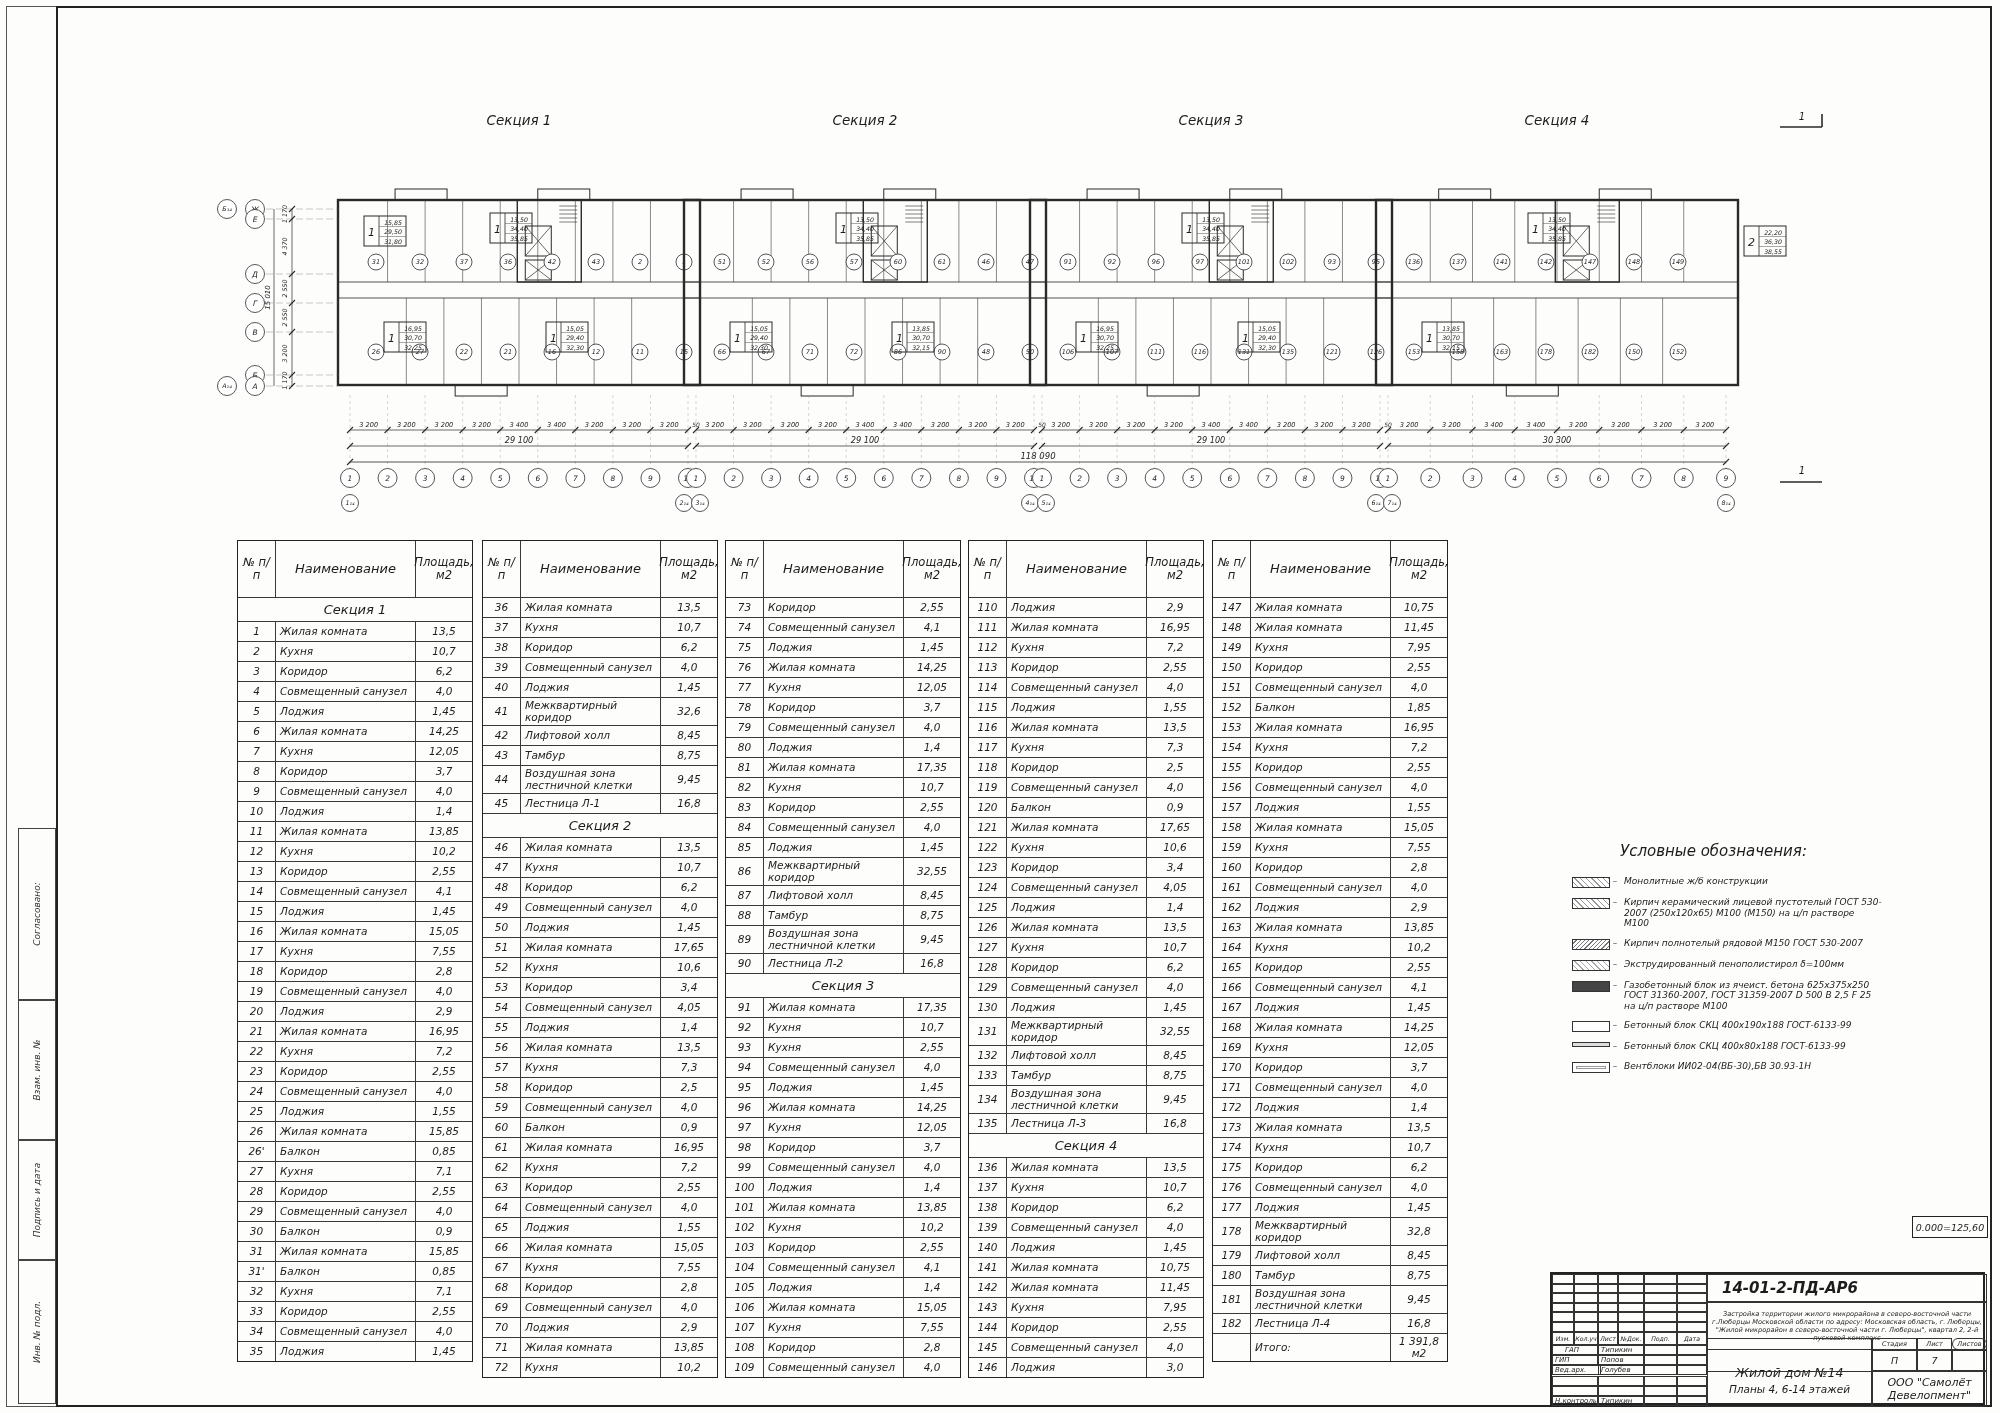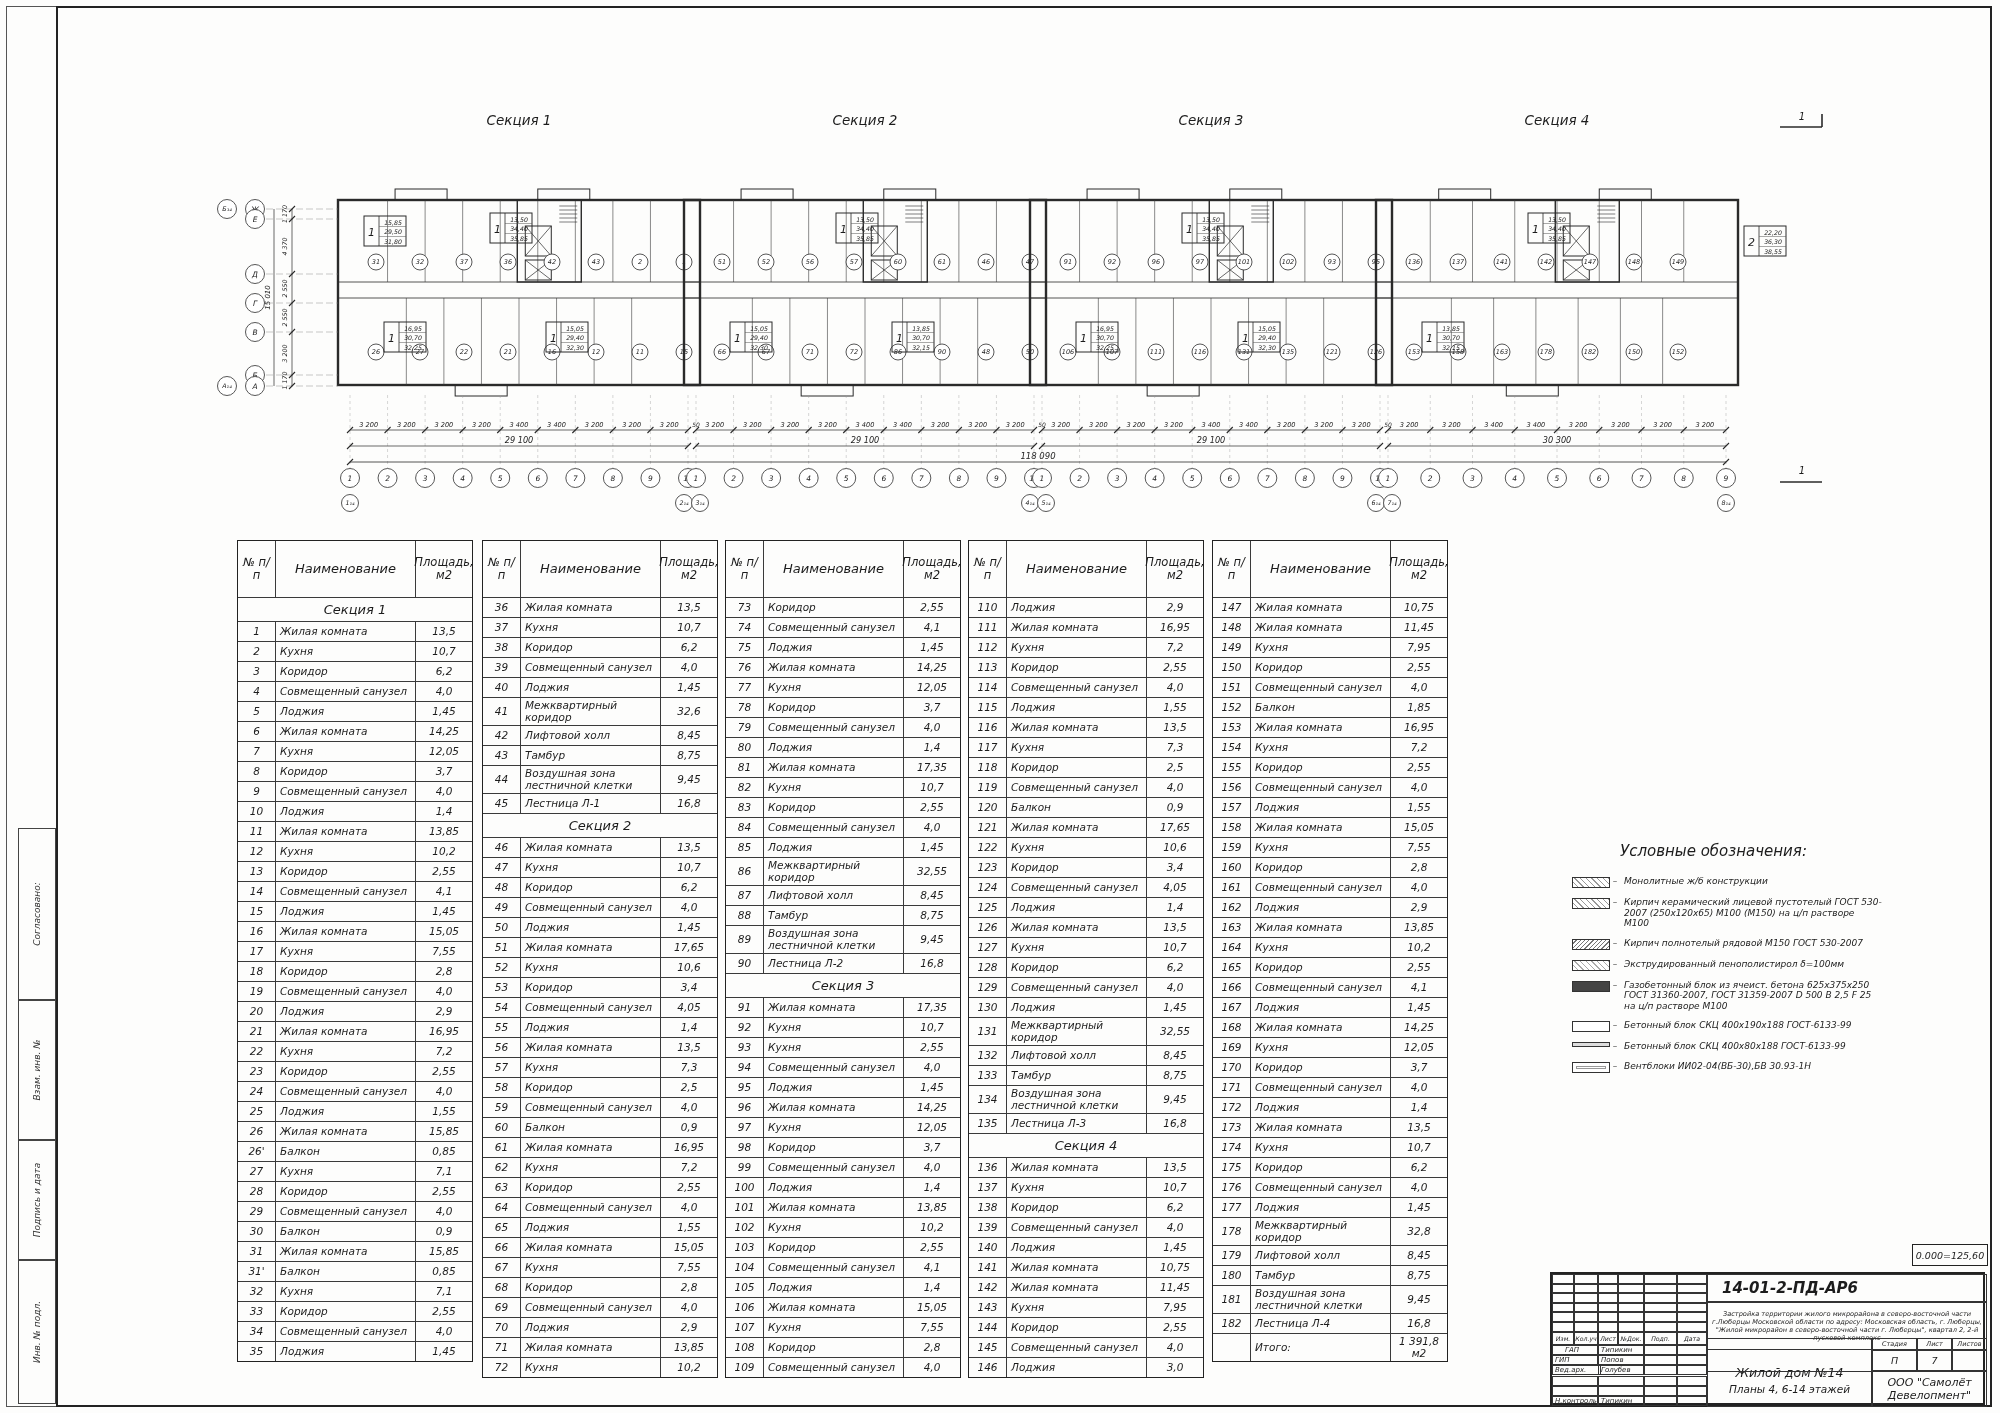--- a/index.html
+++ b/index.html
@@ -42,21 +42,21 @@
   .sw-double-outline{box-shadow:inset 0 0 0 3px #fff,inset 0 0 0 4px #999;}
   #notes{margin-top:26px;font-size:9.5px;line-height:12px;}
   #notes .nt{margin-bottom:4px;}
   
   #watermark{position:absolute;left:530px;top:1140px;pointer-events:none;}
   
   #tblock{position:absolute;left:1550px;top:1272px;width:435px;height:133px;border:2px solid #222;
           box-sizing:border-box;font-style:italic;background:#fdfdfc;}
   .tb-cell{position:absolute;border:1px solid #333;box-sizing:border-box;display:flex;
            align-items:center;justify-content:center;text-align:center;}
-  #elevmark{position:absolute;left:1912px;top:1244px;width:76px;height:22px;border:1.6px solid #222;
+  #elevmark{position:absolute;left:1912px;top:1216px;width:76px;height:22px;border:1.6px solid #222;
             box-sizing:border-box;display:flex;align-items:center;justify-content:center;
             font-size:9.5px;font-style:italic;}
   svg text{font-family:"DejaVu Sans",sans-serif;}
 </style>
 </head>
 <body>
 
 <div id="sheet">
   <div class="frame-outer"></div>
   <div class="frame-main"></div>
@@ -1802,20 +1802,20 @@
       <div class="tb-cell" style="left: 125px; top: 111.8px; width: 30px; height: 10.3px; font-size: 7px;"></div>
       <div class="tb-cell" style="left: 0px; top: 122.1px; width: 46px; height: 10.3px; font-size: 7px; justify-content: flex-start; padding-left: 2px;">Н.контроль</div>
       <div class="tb-cell" style="left: 46px; top: 122.1px; width: 46px; height: 10.3px; font-size: 7px; justify-content: flex-start; padding-left: 2px;">Типикин</div>
       <div class="tb-cell" style="left: 92px; top: 122.1px; width: 33px; height: 10.3px; font-size: 7px;"></div>
       <div class="tb-cell" style="left: 125px; top: 122.1px; width: 30px; height: 10.3px; font-size: 7px;"></div>
       <div class="tb-cell" style="left: 155px; top: 0px; width: 280px; height: 28px; font-size: 15px; font-weight: bold; justify-content: flex-start; padding-left: 14px;">14-01-2-ПД-АР6</div>
       <div class="tb-cell" style="left: 155px; top: 28px; width: 280px; height: 48px; font-size: 6.6px; line-height: 8px; padding: 1px 3px;">Застройка территории жилого микрорайона в северо-восточной части г.Люберцы Московской области по адресу: Московская область, г. Люберцы, "Жилой микрорайон в северо-восточной части г. Люберцы", квартал 2, 2-й пусковой комплекс</div>
       <div class="tb-cell" style="left: 155px; top: 64px; width: 165px; height: 69px; font-size: 12.5px;">Жилой дом №14</div>
       <div class="tb-cell" style="left: 320px; top: 64px; width: 45px; height: 12px; font-size: 6.5px;">Стадия</div>
       <div class="tb-cell" style="left: 365px; top: 64px; width: 35px; height: 12px; font-size: 6.5px;">Лист</div>
-      <div class="tb-cell" style="left: 400px; top: 64px; width: 35px; height: 12px; font-size: 6.5px;">Листов</div>
+      <div class="tb-cell" style="left: 400px; top: 64px; width: 35px; height: 12px; font-size: 6.5px; border-radius: 6px;">Листов</div>
       <div class="tb-cell" style="left: 320px; top: 76px; width: 45px; height: 21px; font-size: 9.5px;">П</div>
       <div class="tb-cell" style="left: 365px; top: 76px; width: 35px; height: 21px; font-size: 9.5px;">7</div>
       <div class="tb-cell" style="left: 400px; top: 76px; width: 35px; height: 21px; font-size: 9.5px;"></div>
       <div class="tb-cell" style="left: 155px; top: 97px; width: 165px; height: 36px; font-size: 10.5px;">Планы 4, 6-14  этажей</div>
       <div class="tb-cell" style="left: 320px; top: 97px; width: 115px; height: 36px; font-size: 11px; line-height: 13px; padding: 0px 4px;">ООО "Самолёт Девелопмент"</div>
     </div>
 </div>
 
 </body></html>

